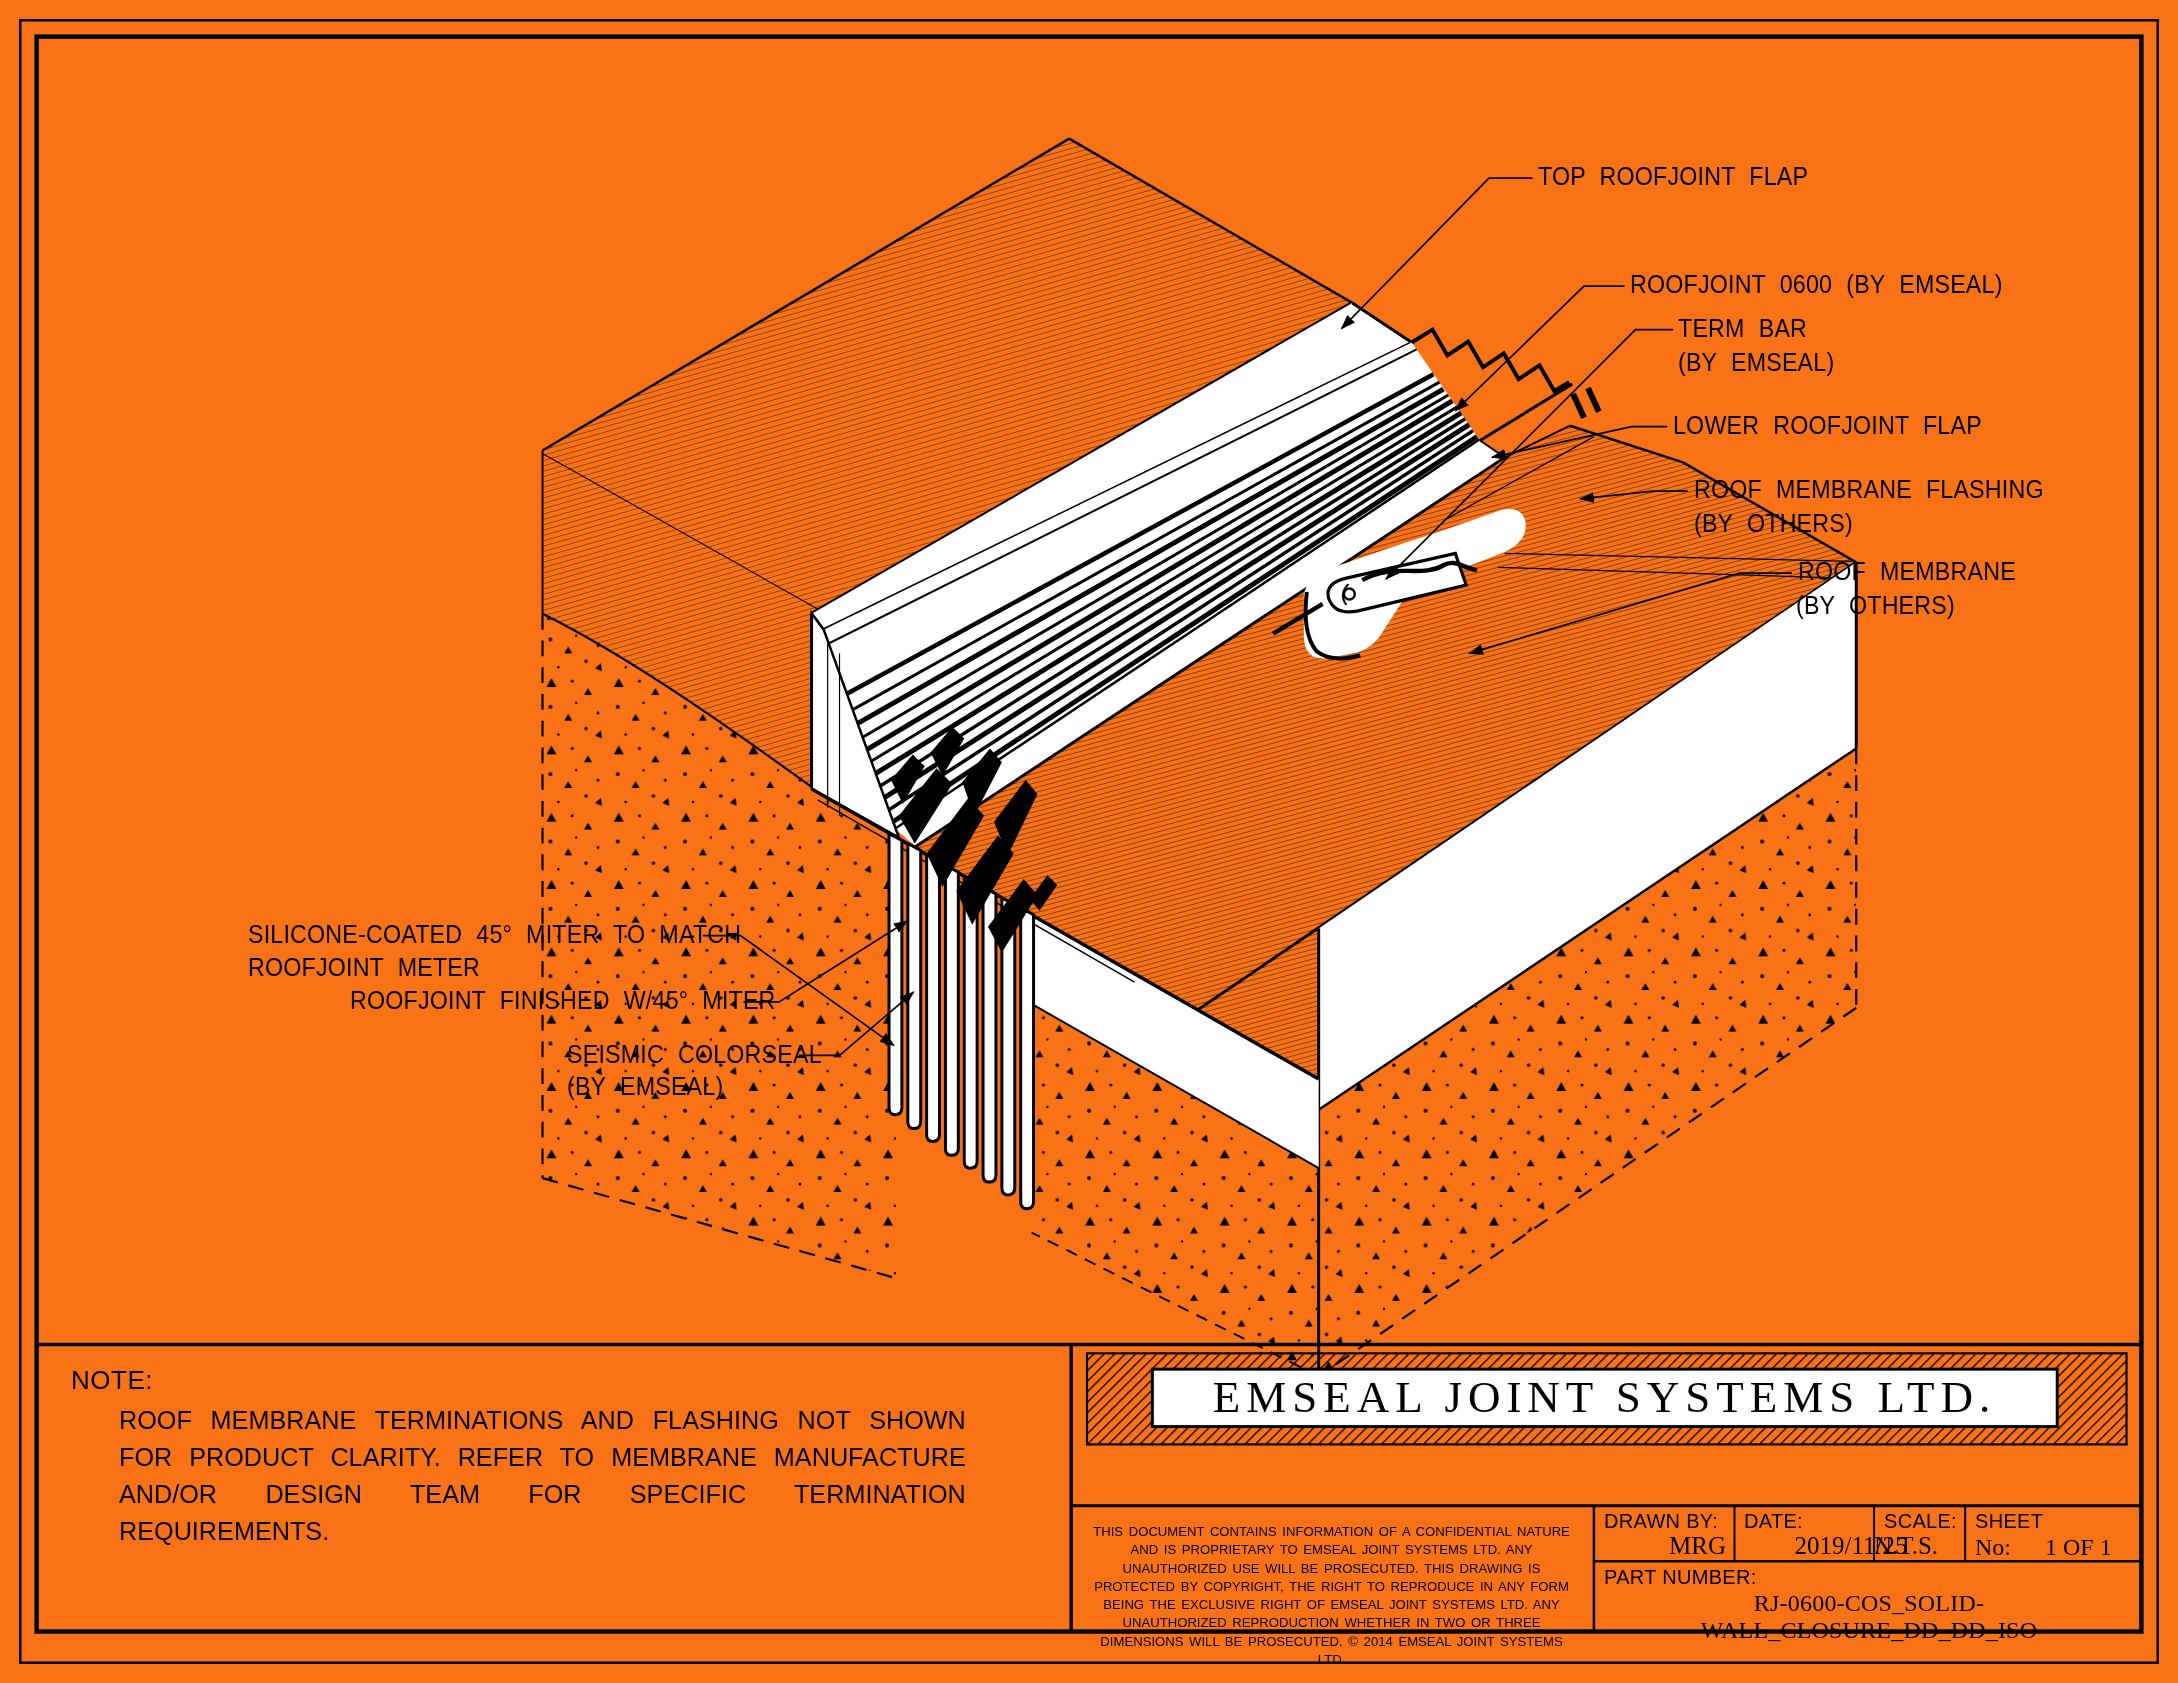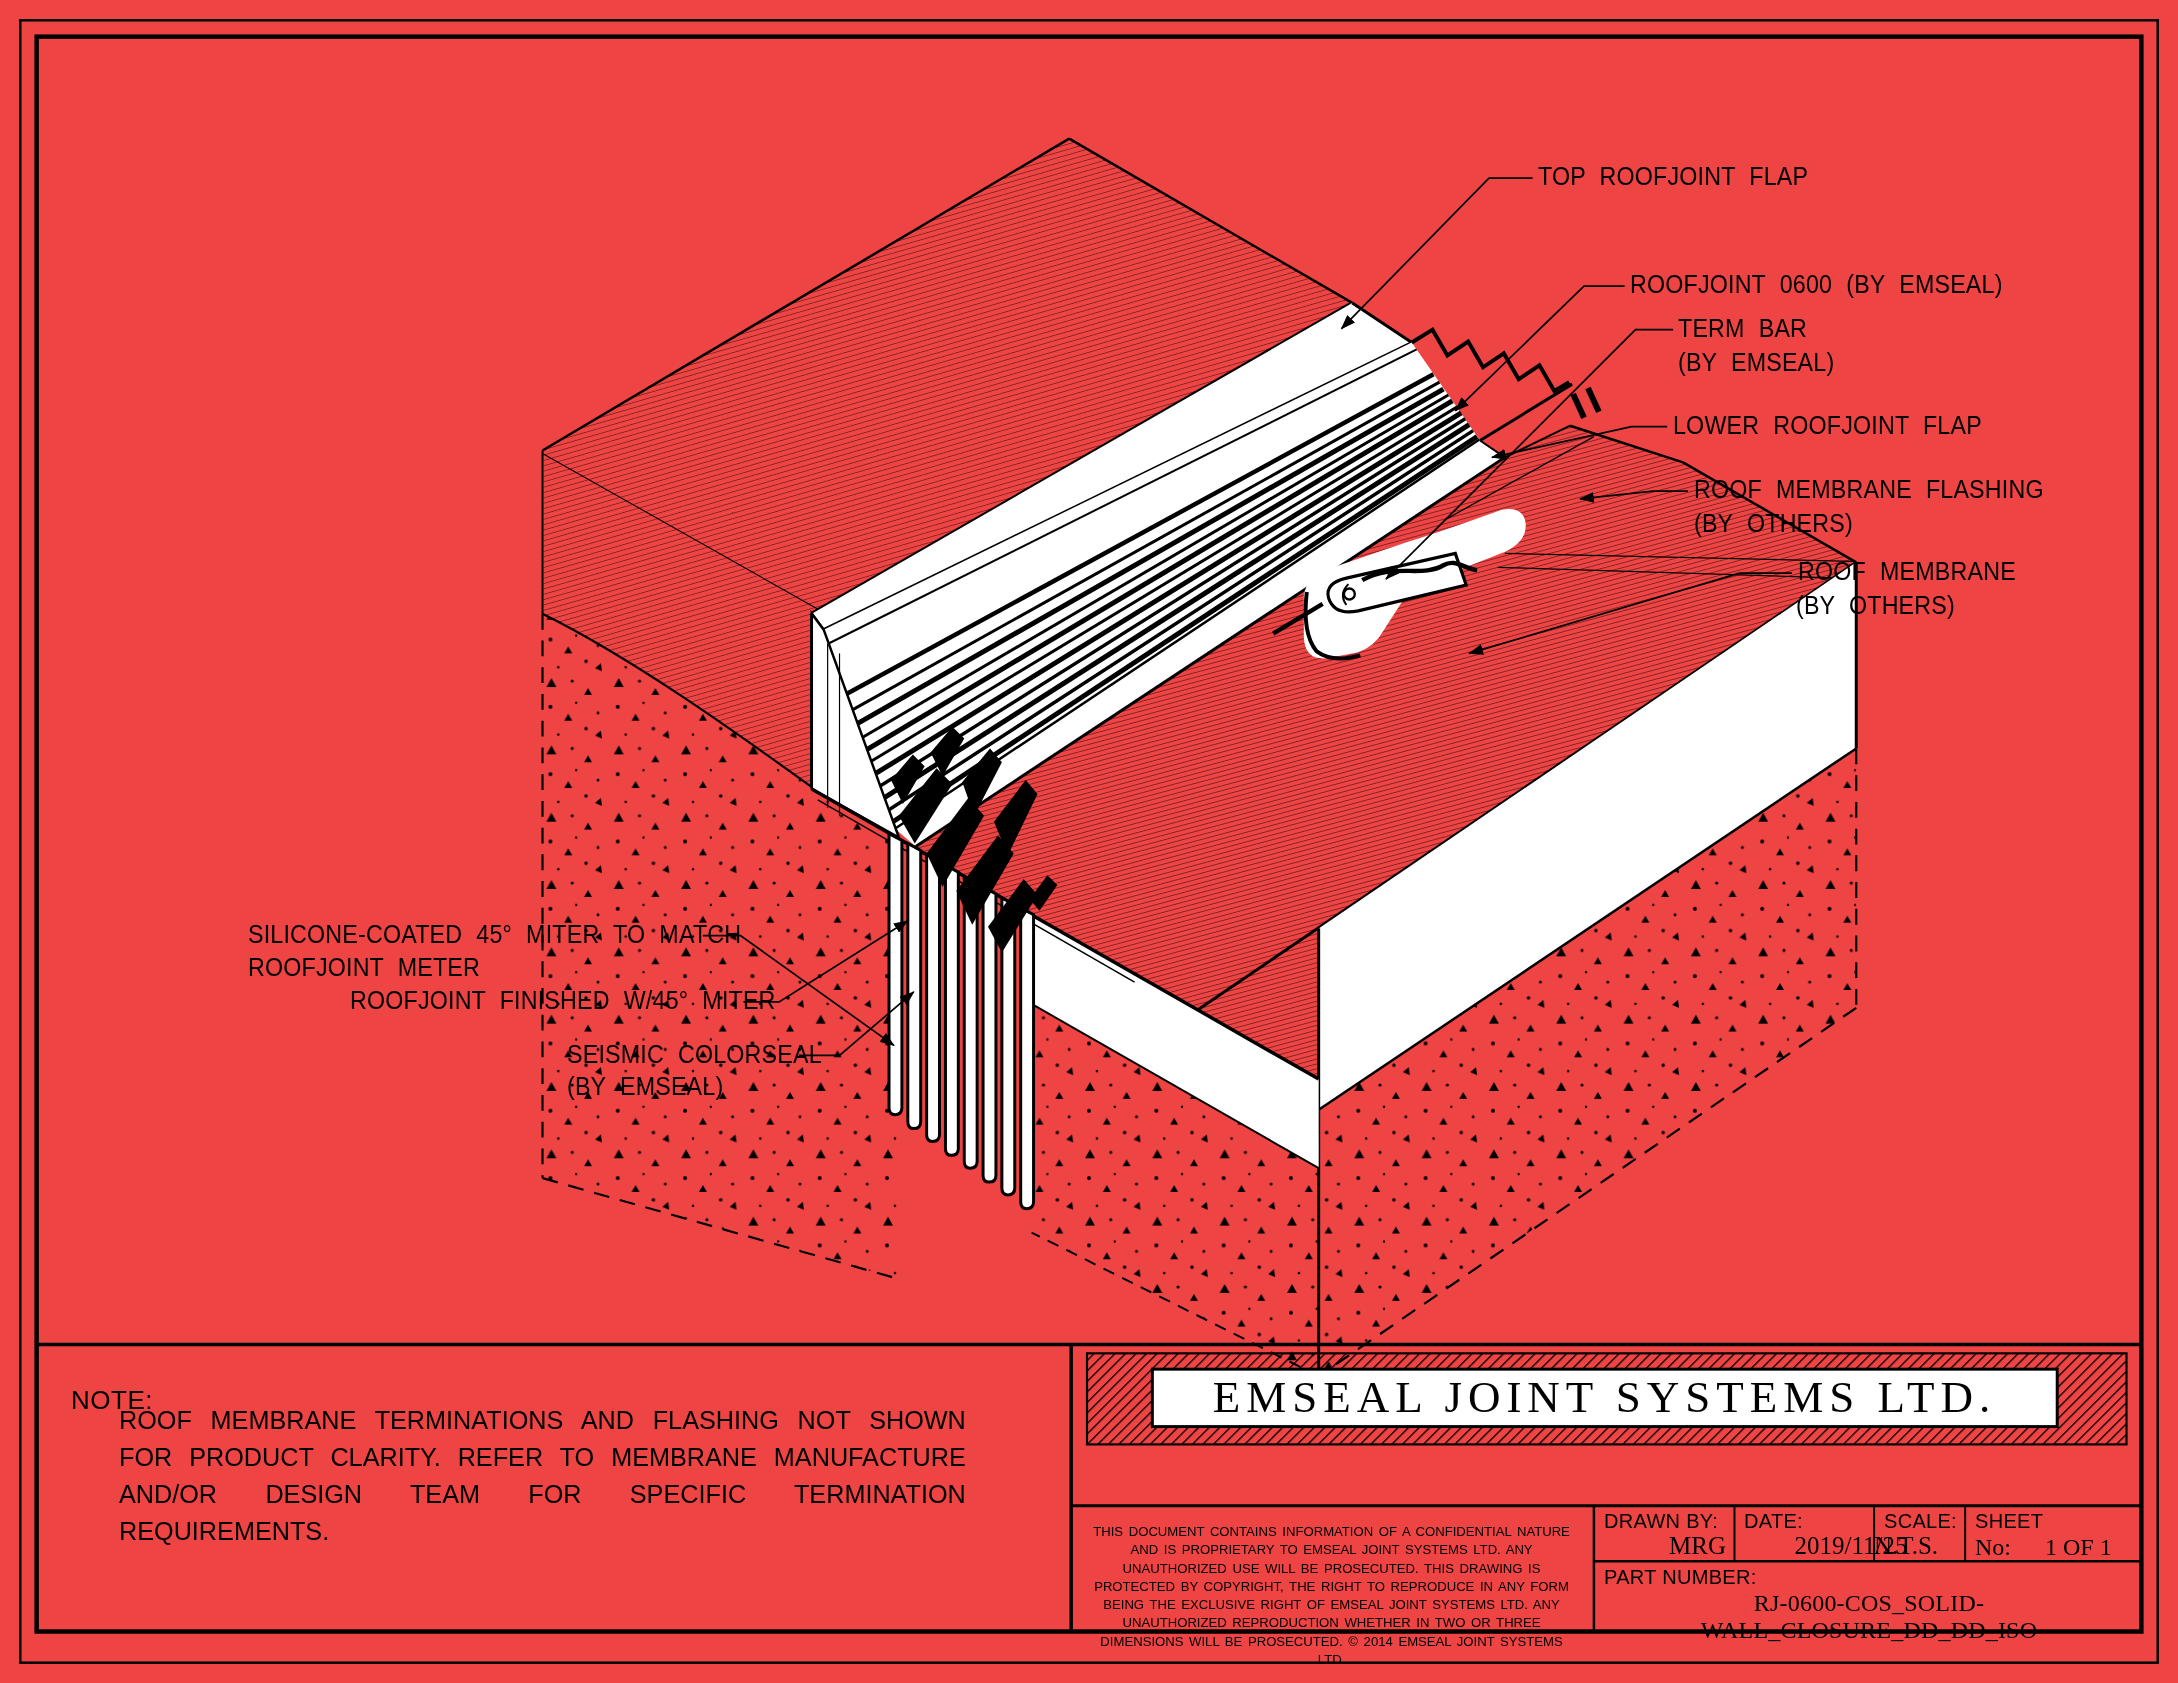--- a/index.html
+++ b/index.html
@@ -1,21 +1,21 @@
 <!DOCTYPE html>
 <html><head>
 <meta charset="utf-8">
 <style>
   html,body{margin:0;padding:0;background:#e8e8e8;}
-  #sheet{position:relative;width:2178px;height:1683px;background:#ef4444;overflow:hidden;
+  #sheet{position:relative;width:2178px;height:1683px;background:#f97316;overflow:hidden;
          font-family:"Liberation Sans",sans-serif;color:#000;}
   #sheet svg{position:absolute;left:0;top:0;}
   .cadtext{position:absolute;font-size:25px;line-height:30px;letter-spacing:0.2px;word-spacing:8px;
            white-space:nowrap;transform:scaleX(.93);transform-origin:0 0;}
-  .note-head{position:absolute;font-size:26px;letter-spacing:0.5px;margin-top:20px;}
+  .note-head{position:absolute;font-size:26px;letter-spacing:0.5px;}
   .note-body{position:absolute;font-size:26px;line-height:37px;word-spacing:9px;
              text-align:justify;text-align-last:left;transform:scaleX(.97);transform-origin:0 0;}
   .serifb{font-family:"Liberation Serif",serif;font-weight:normal;}
   .company{position:absolute;text-align:center;font-size:45px;letter-spacing:6px;line-height:57px;}
   .dtitle{position:absolute;text-align:center;font-size:30px;word-spacing:7px;line-height:50px;}
   .legal{position:absolute;font-size:13.4px;line-height:18.3px;text-align:center;word-spacing:2px;
          transform:scaleX(.98);transform-origin:0 0;}
   .celllabel{position:absolute;font-size:20px;letter-spacing:0.3px;}
   .cellval{position:absolute;font-size:25px;}
   .partval{position:absolute;font-size:24px;text-align:center;letter-spacing:0.2px;}

